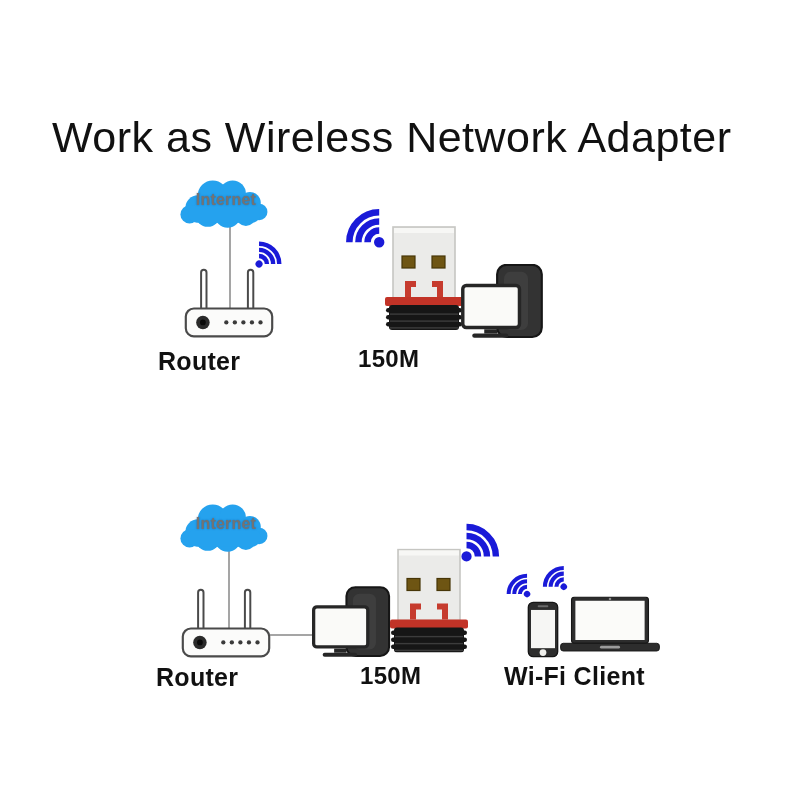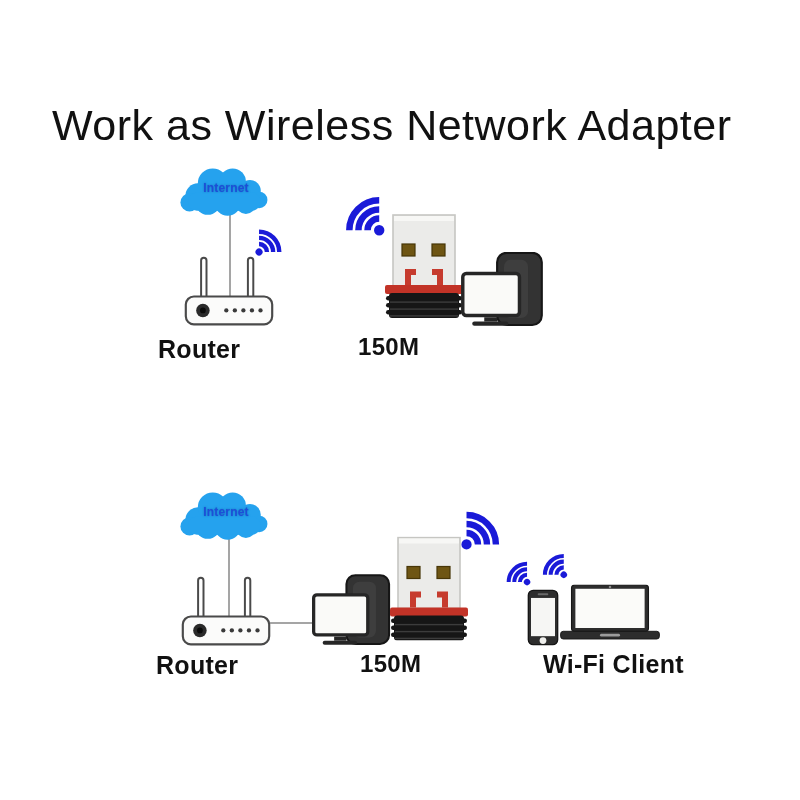--- a/index.html
+++ b/index.html
@@ -1,32 +1,32 @@
 <!DOCTYPE html>
 <html style="--background: #ffffff; --text_black: #111111; --cloud_blue: #25a2ee; --wifi_blue: #1a1ad8; --adapter_red: #c23327; --adapter_black: #161616; --usb_metal_silver: #ebebe9; --usb_contact_gold: #6e5513; --device_dark: #2d2d2d; --connector_line_gray: #a5a5a5;"><head>
 <meta charset="utf-8">
 <style>
   html,body{margin:0;padding:0;background:#fff;}
   .canvas{
-    position:relative;width:800px;height:728px;margin:0 auto;
+    position:relative;width:800px;height:728px;margin:12px auto;
     background:var(--background,#ffffff);overflow:hidden;
     font-family:"Liberation Sans","DejaVu Sans",sans-serif;
     color:var(--text_black,#111);
   }
   .title{
     position:absolute;margin:0;font-size:43px;font-weight:400;
     letter-spacing:.5px;white-space:nowrap;color:var(--text_black,#111);
     line-height:1.1;
   }
   .icon{position:absolute;display:block;}
   .icon svg{display:block;width:100%;height:100%;}
   .cloud{display:flex;align-items:center;justify-content:center;}
   .cloud svg{position:absolute;inset:0;}
   .cloud-label{
-    position:relative;z-index:2;color:#1d4ed8;font-weight:bold;font-size:12px;
+    position:relative;z-index:2;color:#737373;font-weight:bold;font-size:16px;
     padding-bottom:4px;letter-spacing:.2px;
     text-shadow:0 0 2px rgba(10,70,140,.55);
   }
   .line{position:absolute;background:var(--connector_line_gray,#a5a5a5);}
   .line.v{width:2px;}
   .line.h{height:2px;}
   .label{
     position:absolute;font-weight:bold;font-size:25px;
     color:var(--text_black,#111);white-space:nowrap;letter-spacing:.3px;
   }
@@ -232,15 +232,15 @@
   </div>
 
   <div class="icon" style="left:560px;top:580px;width:100px;height:66px;">
     <svg viewBox="0 0 130 74">
         <use href="#sym-laptop"></use>
       </svg>
   </div>
 
   <div class="label" style="left:156px;top:651px;width:140px;">Router</div>
   <div class="label big" style="left:360px;top:650px;width:140px;">150M</div>
-  <div class="label" style="left:543px;top:650px;width:150px;">Wi-Fi Client</div>
+  <div class="label" style="left:504px;top:650px;width:150px;">Wi-Fi Client</div>
 
 </div>
 
 </body></html>

